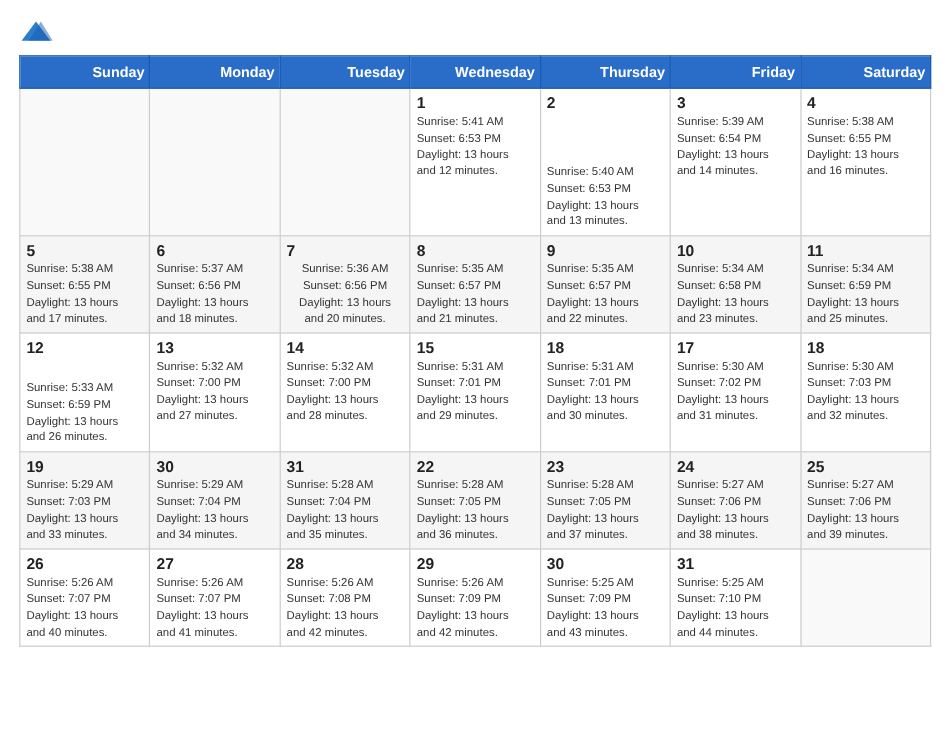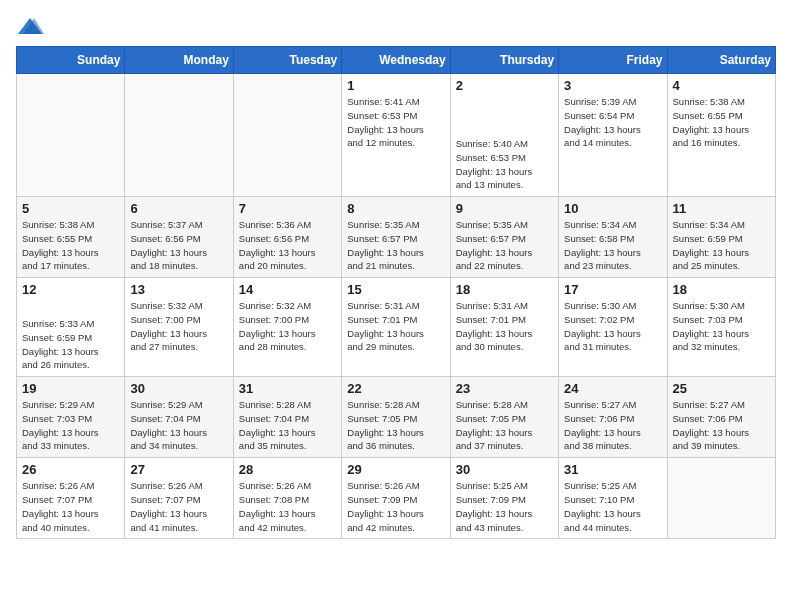--- a/index.html
+++ b/index.html
@@ -164,21 +164,21 @@
         </td>
         <td>
           <span class="day-num">6</span>
           <div class="day-info" style="white-space: pre-line;">Sunrise: 5:37 AM
 Sunset: 6:56 PM
 Daylight: 13 hours
 and 18 minutes.</div>
         </td>
         <td>
           <span class="day-num">7</span>
-          <div class="day-info" style="white-space: pre-line;">Sunrise: 5:36 AM
+          <div class="day-info" style="white-space: pre-line; text-align: center;">Sunrise: 5:36 AM
 Sunset: 6:56 PM
 Daylight: 13 hours
 and 20 minutes.</div>
         </td>
         <td>
           <span class="day-num">8</span>
           <div class="day-info" style="white-space: pre-line;">Sunrise: 5:35 AM
 Sunset: 6:57 PM
 Daylight: 13 hours
 and 21 minutes.</div>

